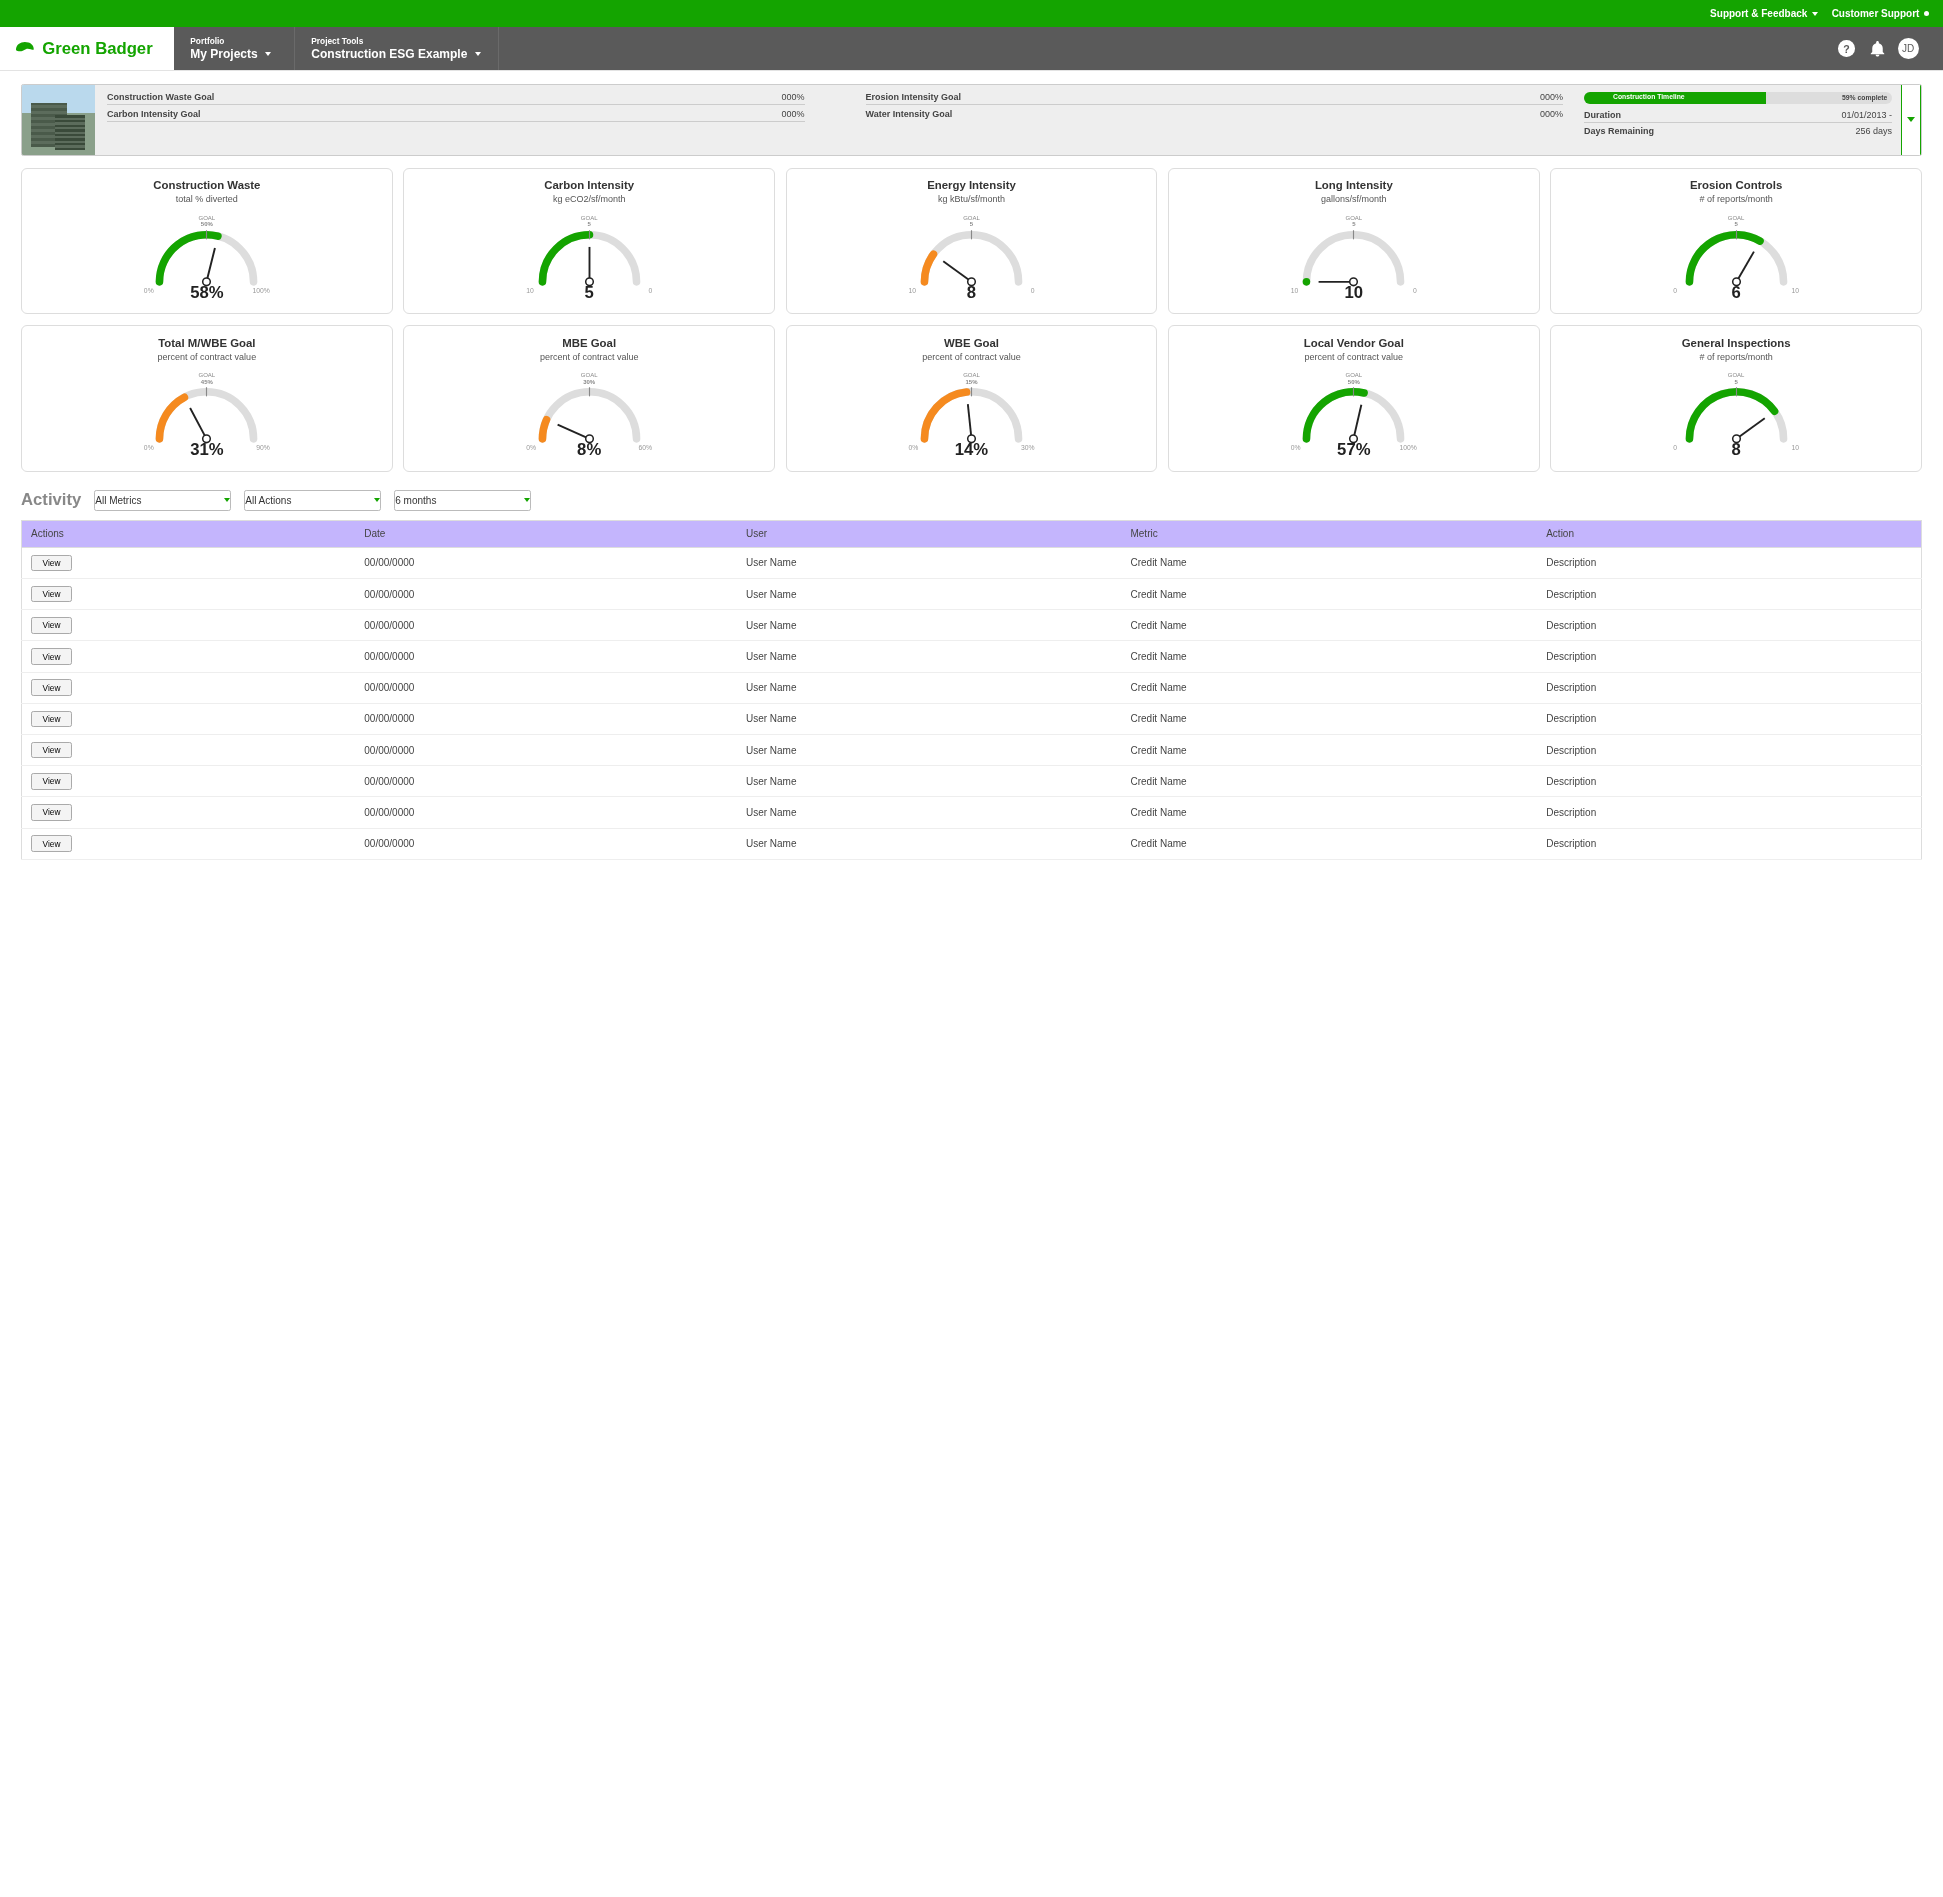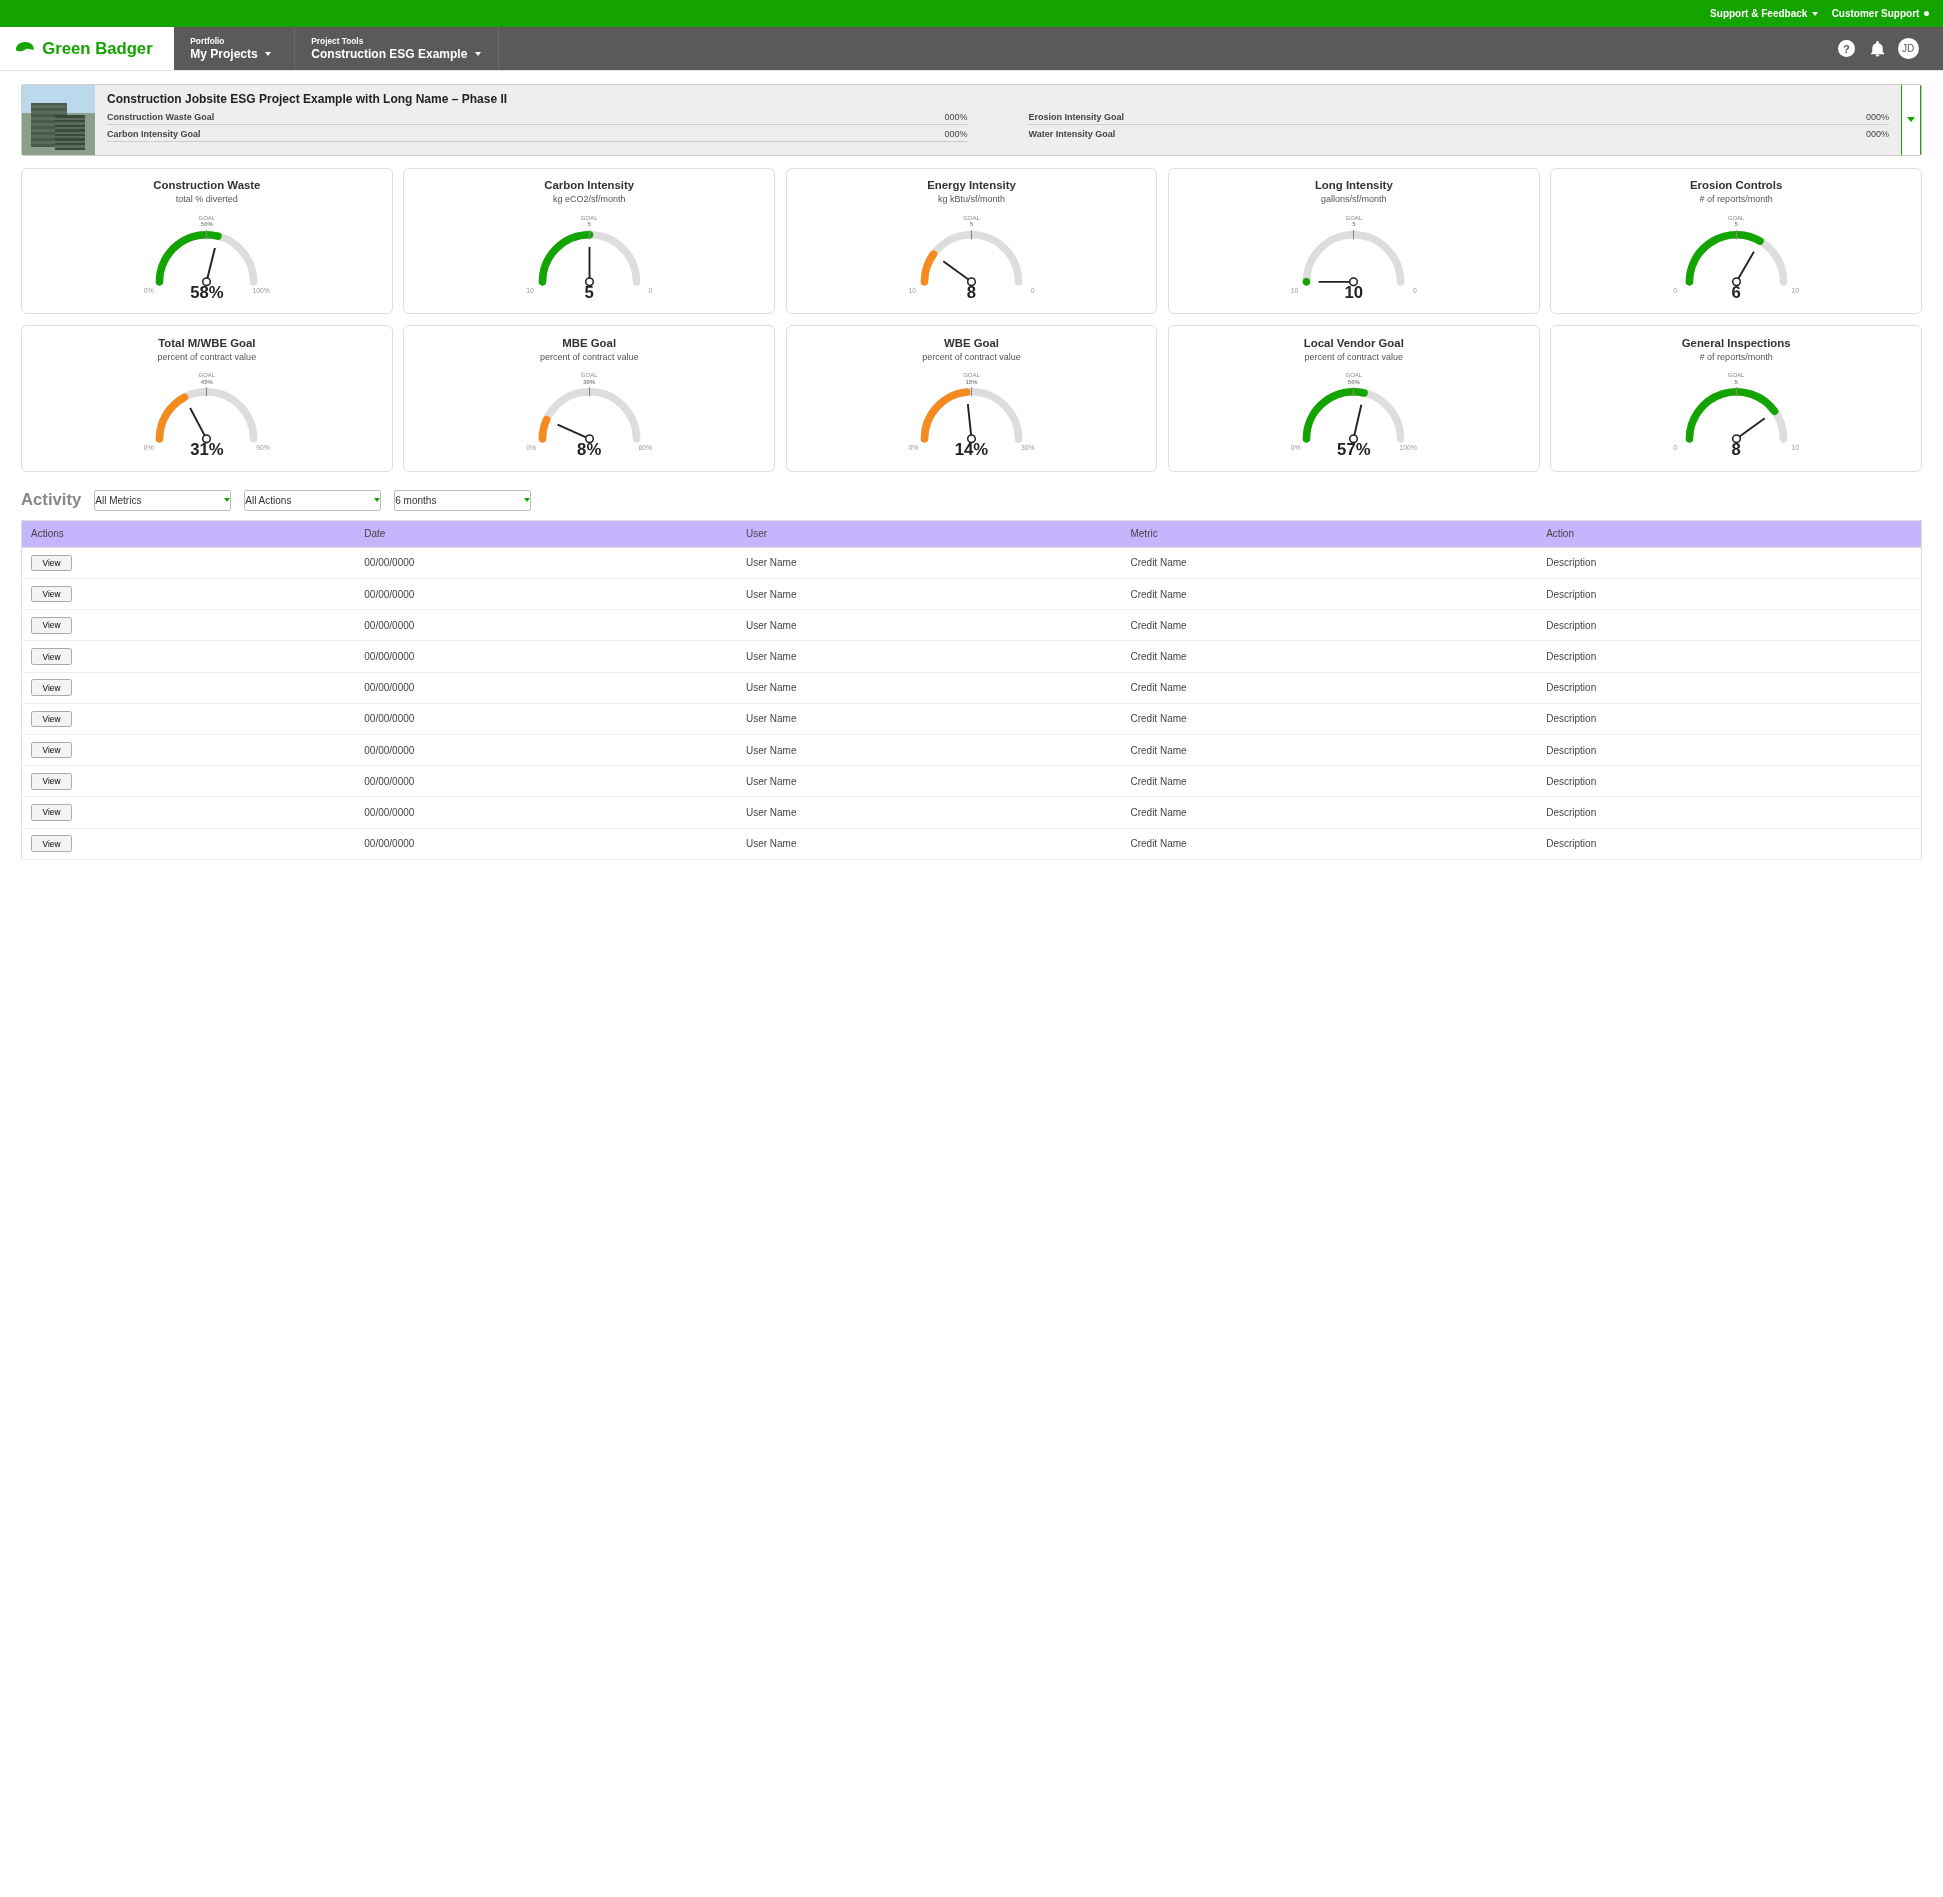--- a/index.html
+++ b/index.html
@@ -123,37 +123,53 @@
     <div class="avatar">
         <span>JD</span>
       </div>
     <span class="tri" style="border-top-color:#fff"></span>
   </div>
 </div>
 
 <div class="project-bar">
   <div class="thumb"></div>
   <div class="pb-main">
-    <div class="pb-title">Construction Jobsite ESG Project Example with Long Name – Phase II</div>
     <div class="pb-grid" id="pb-grid" style="grid-template-columns: 1fr 1fr;">
         <div class="pb-row">
           <span class="lbl">Construction Waste Goal</span>
           <span class="val">000%</span>
         </div>
         <div class="pb-row">
           <span class="lbl">Erosion Intensity Goal</span>
           <span class="val">000%</span>
         </div>
         <div class="pb-row">
           <span class="lbl">Carbon Intensity Goal</span>
           <span class="val">000%</span>
         </div>
         <div class="pb-row">
           <span class="lbl">Water Intensity Goal</span>
           <span class="val">000%</span>
+        </div>
+      </div>
+  </div>
+  <div class="pb-timeline">
+    <div class="tl-bar">
+      <div class="tl-fill"></div>
+      <span class="tl-lbl">Construction Timeline</span>
+      <span class="tl-pct">59% complete</span>
+    </div>
+    <div class="pb-grid" id="pb-grid-right" style="grid-template-columns:1fr; margin-top:6px; gap:3px">
+        <div class="pb-row">
+          <span class="lbl">Duration</span>
+          <span class="val">01/01/2013 -</span>
+        </div>
+        <div class="pb-row">
+          <span class="lbl">Days Remaining</span>
+          <span class="val">256 days</span>
         </div>
       </div>
   </div>
   <div class="project-toggle">
       <span class="tri"></span>
     </div>
 </div>
 
 <div class="gauge-grid" id="gauges">
     <div class="card card-pad-bottom">

